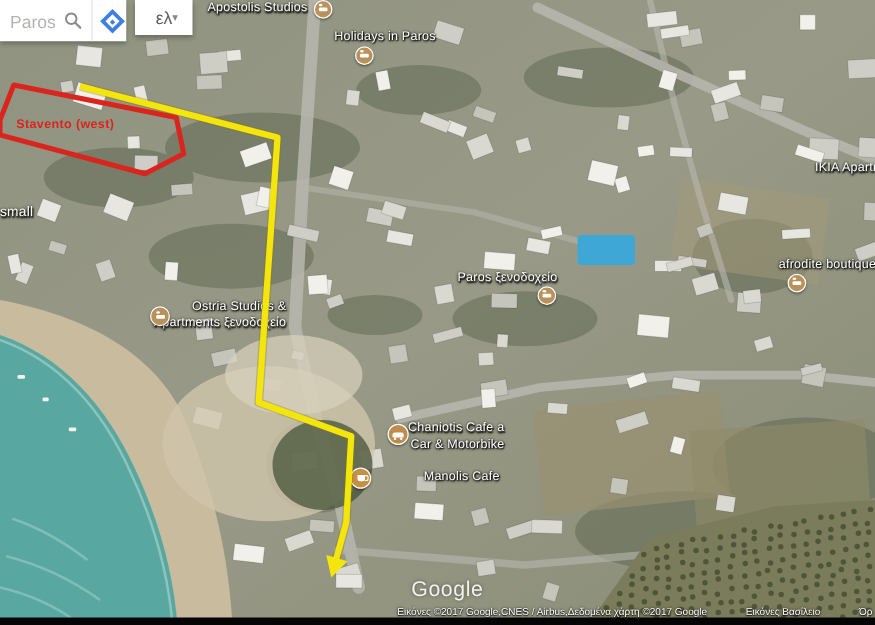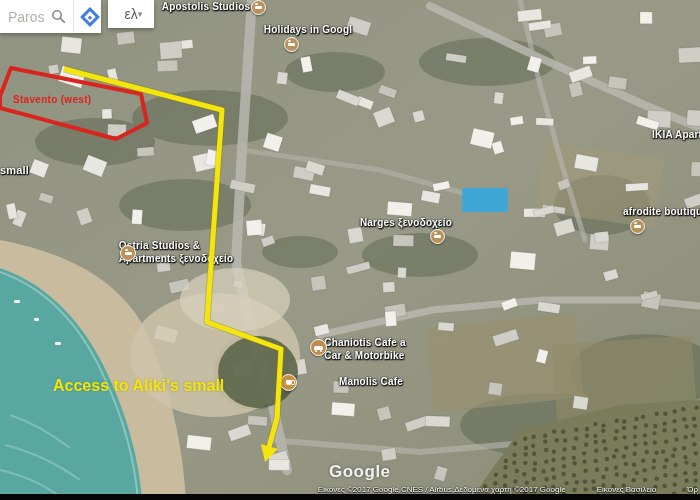--- a/index.html
+++ b/index.html
@@ -1,21 +1,21 @@
 <!DOCTYPE html>
 <html><head>
 <meta charset="utf-8">
 <style>
   html,body{margin:0;padding:0;}
   #stage{position:relative;width:700px;height:500px;overflow:hidden;background:#8f927e;
          font-family:"Liberation Sans",sans-serif;}
   #mapsvg{position:absolute;left:0;top:0;}
   
-  .maplabel{position:absolute;color:#fff;font-size:10px;font-weight:bold;letter-spacing:.2px;
-            text-align:left;line-height:13px;white-space:nowrap;
+  .maplabel{position:absolute;color:#fff;font-size:10px;font-weight:normal;letter-spacing:.2px;
+            text-align:right;line-height:13px;white-space:nowrap;
             text-shadow:0 1px 2px rgba(0,0,0,.95),0 0 2px rgba(0,0,0,.85),1px 1px 1px rgba(0,0,0,.8);}
   .centered{transform:translateX(-50%);}
   .poi{position:absolute;border-radius:50%;border:1.5px solid #fff;
        box-shadow:0 1px 2px rgba(0,0,0,.45);display:flex;align-items:center;justify-content:center;}
   .poi .glyph{display:block;}
   .g-bed{width:7px;height:3px;background:#fff;border-radius:1px;position:relative;}
   .g-bed::after{content:"";position:absolute;left:0;top:-3px;width:3px;height:2px;background:#fff;border-radius:50%;}
   .g-cup{width:6px;height:5px;background:#fff;border-radius:0 0 2px 2px;position:relative;}
   .g-cup::after{content:"";position:absolute;right:-3px;top:0;width:2px;height:3px;border:1px solid #fff;border-left:none;border-radius:0 2px 2px 0;}
   .g-car{width:9px;height:4px;background:#fff;border-radius:2px 2px 1px 1px;position:relative;}
@@ -32,21 +32,21 @@
   #bar-divider{width:1px;height:33px;background:#e4e4e4;margin-left:7px;}
   #diamond{width:14px;height:14px;background:#3f7de0;transform:rotate(45deg);margin-left:9px;
            display:flex;align-items:center;justify-content:center;}
   #diamond .inner{width:8px;height:8px;background:#fff;display:flex;align-items:center;justify-content:center;}
   #diamond .dot{width:3px;height:3px;background:#3f7de0;}
   #langbox{left:108px;width:46px;height:28px;justify-content:center;}
   #langtext{color:#5c5c5c;font-size:14px;margin-left:11px;}
   #caret{color:#888;font-size:9px;margin-right:6px;}
   
   #gwatermark{position:absolute;left:329px;top:462px;color:rgba(255,255,255,.9);font-size:17px;
-              font-weight:bold;letter-spacing:.5px;text-shadow:0 0 3px rgba(0,0,0,.45);}
+              font-weight:normal;letter-spacing:.5px;text-shadow:0 0 3px rgba(0,0,0,.45);}
   #attrib{position:absolute;right:2px;top:485px;display:flex;gap:31px;color:#fff;font-size:8px;
           text-shadow:0 1px 1px #000,0 0 2px #000;white-space:nowrap;}
   #blackbar{position:absolute;left:0;top:494px;width:700px;height:6px;background:#050505;}
 </style>
 </head>
 <body>
 
 <div id="stage">
 
   <svg id="mapsvg" width="700" height="500">
@@ -401,39 +401,39 @@
   </div>
   <div id="blackbar"></div>
 
   <div class="maplabel centered" style="left:206px;top:0;">
     <span>Apostolis Studios</span></div>
   <div class="poi" style="left:251px;top:0;width:13px;height:13px;background:#b9915a;">
       <span class="glyph g-bed"></span>
     </div>
 
   <div class="maplabel centered" style="left:308px;top:23px;">
-    <span>Holidays in Googl</span></div>
+    <span>Holidays in Paros</span></div>
   <div class="poi" style="left:284px;top:37px;width:13px;height:13px;background:#b9915a;">
       <span class="glyph g-bed"></span>
     </div>
 
   <div class="maplabel" style="left:0px;top:164px;font-size:11px;">
     <span>small</span></div>
 
   <div class="maplabel" style="left:652px;top:128px;">
     <span>IKIA Apartm</span></div>
 
   <div class="maplabel" style="left:623px;top:205px;">
     <span>afrodite boutique</span></div>
   <div class="poi" style="left:630px;top:219px;width:13px;height:13px;background:#b9915a;">
       <span class="glyph g-bed"></span>
     </div>
 
   <div class="maplabel centered" style="left:406px;top:216px;">
-    <span>Narges ξενοδοχείο</span></div>
+    <span>Paros ξενοδοχείο</span></div>
   <div class="poi" style="left:430px;top:229px;width:13px;height:13px;background:#b9915a;">
       <span class="glyph g-bed"></span>
     </div>
 
   <div class="maplabel centered" style="left:176px;top:239px;">
     <span style="display:block">Ostria Studios &amp;</span>
     <span style="display:block">Apartments ξενοδοχείο</span>
     </div>
   <div class="poi" style="left:120px;top:245px;width:14px;height:14px;background:#b9915a;">
       <span class="glyph g-bed"></span>
@@ -456,21 +456,21 @@
   <svg width="700" height="500" style="position:absolute;left:0;top:0;pointer-events:none;">
 
     <polygon points="11,68 141,94 147,123 116,139 0,108 0,96" fill="none" stroke-width="4" stroke-linejoin="round" stroke="#d9251d"></polygon>
 
     <polyline points="64,69 222,110 207,322 281,349 277,418 269,447" fill="none" stroke-width="7" stroke="#8a7a10" opacity=".35" stroke-linejoin="round"></polyline>
     <polyline points="64,69 222,110 207,322 281,349 277,418 269,447" fill="none" stroke-width="5" stroke-linejoin="round" stroke="#f4e50c"></polyline>
     <polygon points="265,462 278,449 261,444" fill="#f4e50c"></polygon>
   </svg>
 
   <div id="red-label" style="color: rgb(217, 37, 29);">Stavento (west)</div>
-  <div id="yellow-label" style="color: rgb(244, 229, 12);"><span id="yl1">Access to Aliki's small</span><br></div>
+  <div id="yellow-label" style="color: rgb(244, 229, 12);"><br></div>
 
   <div class="bar" id="searchbar">
     <span id="searchtext">Paros</span>
     <svg id="magnifier" width="15" height="15" viewBox="0 0 15 15">
       <circle cx="6" cy="6" r="4.2" fill="none" stroke="#8a8a8a" stroke-width="1.6"></circle>
       <line x1="9.2" y1="9.2" x2="13.2" y2="13.2" stroke="#8a8a8a" stroke-width="1.8" stroke-linecap="round"></line>
     </svg>
     <div id="bar-divider"></div>
     <div id="diamond">
         <span class="inner">

